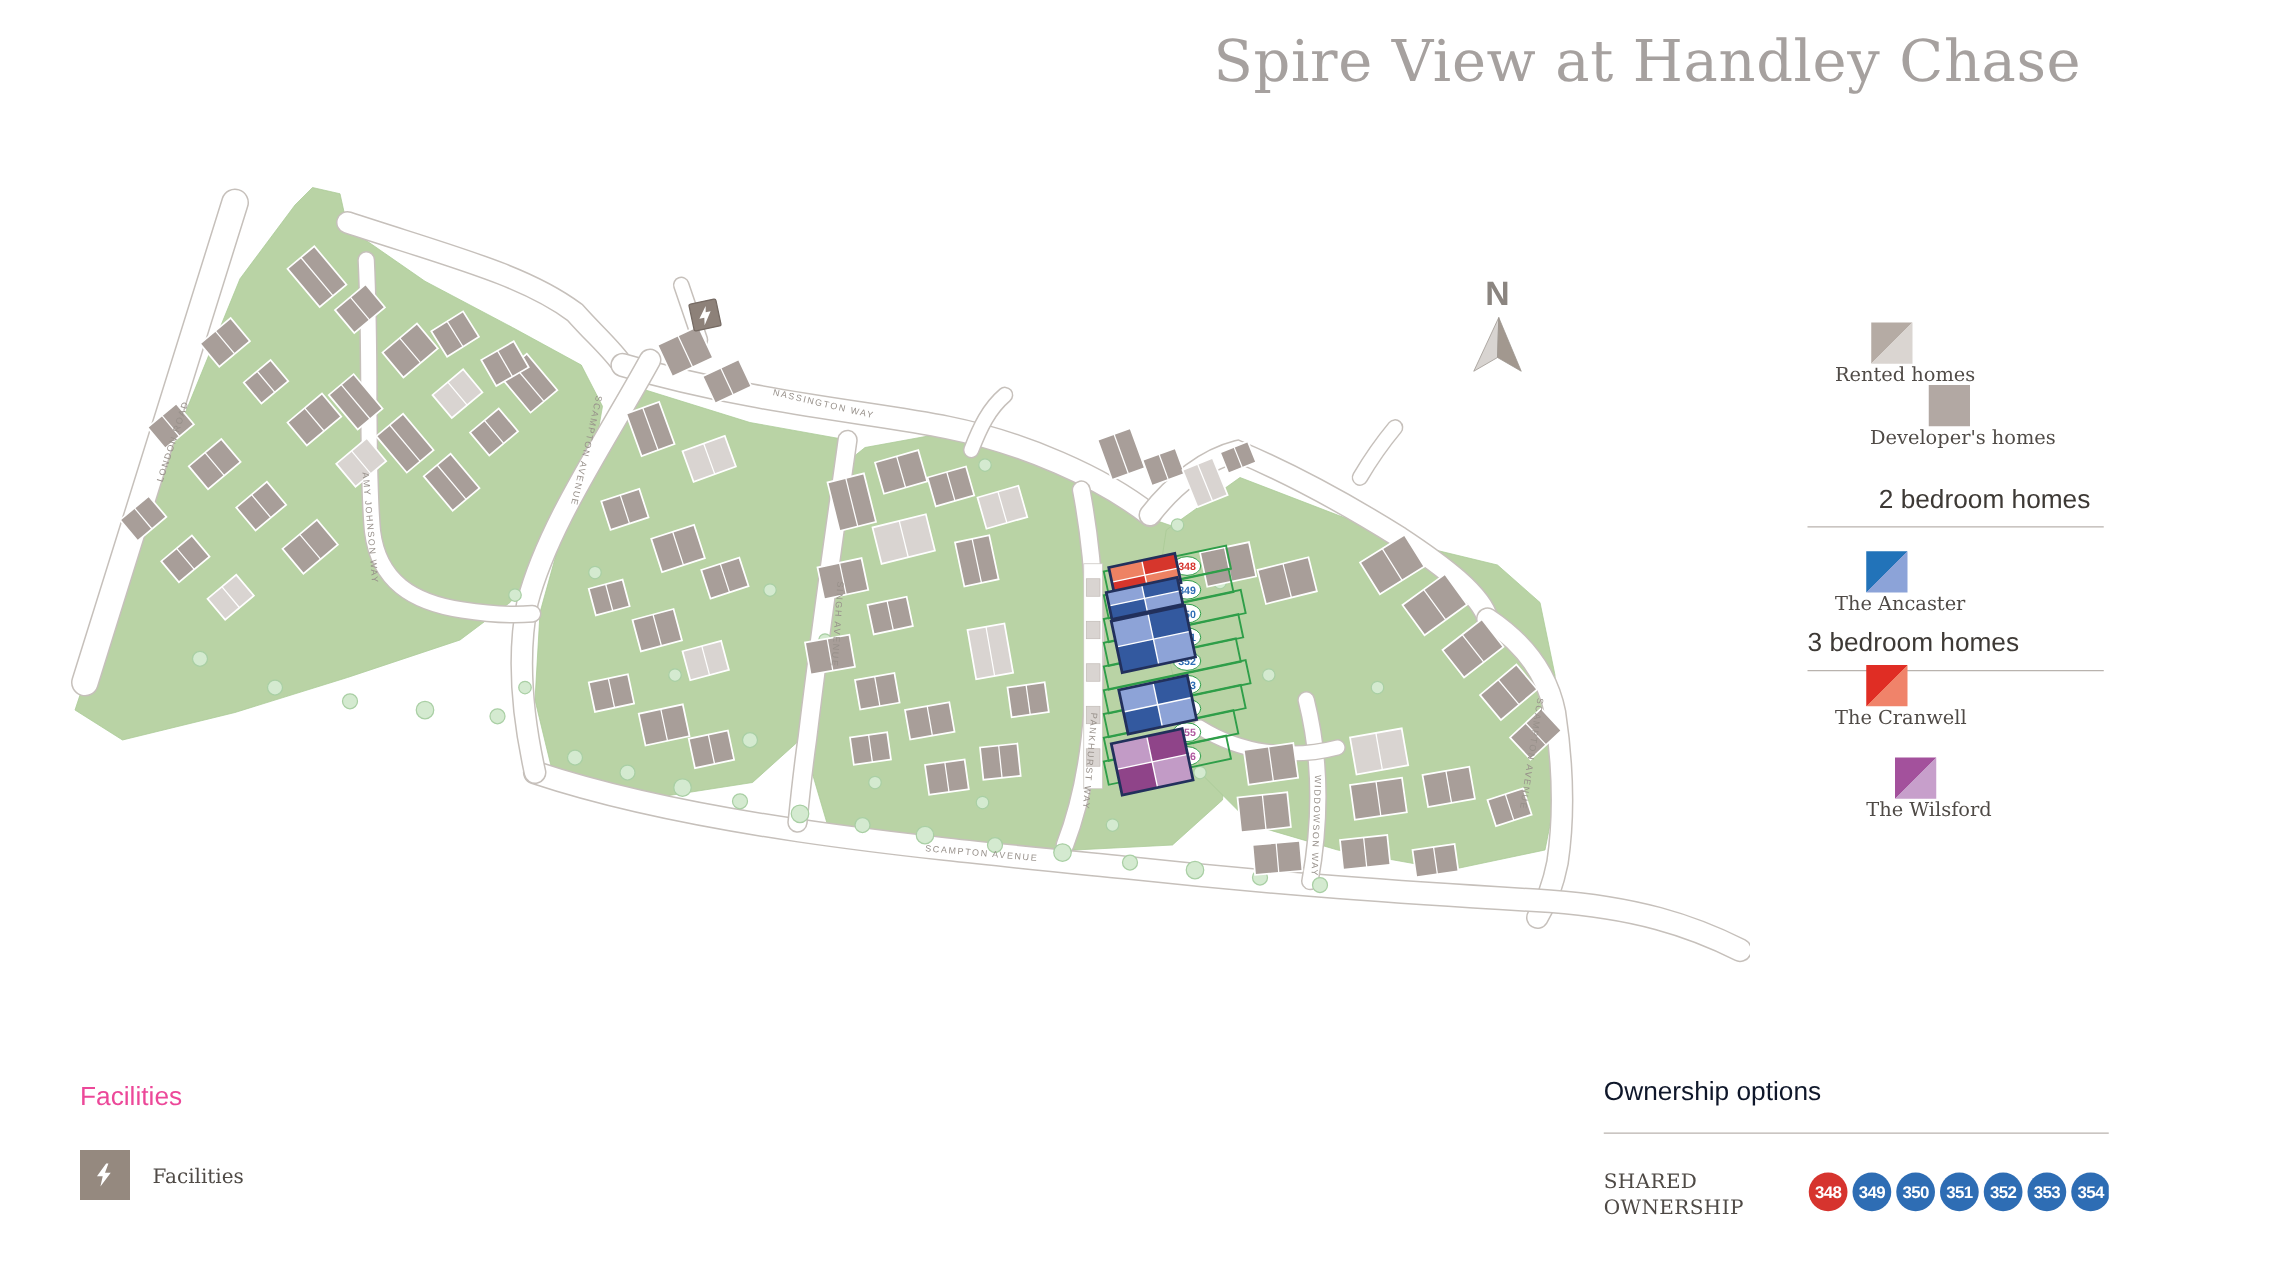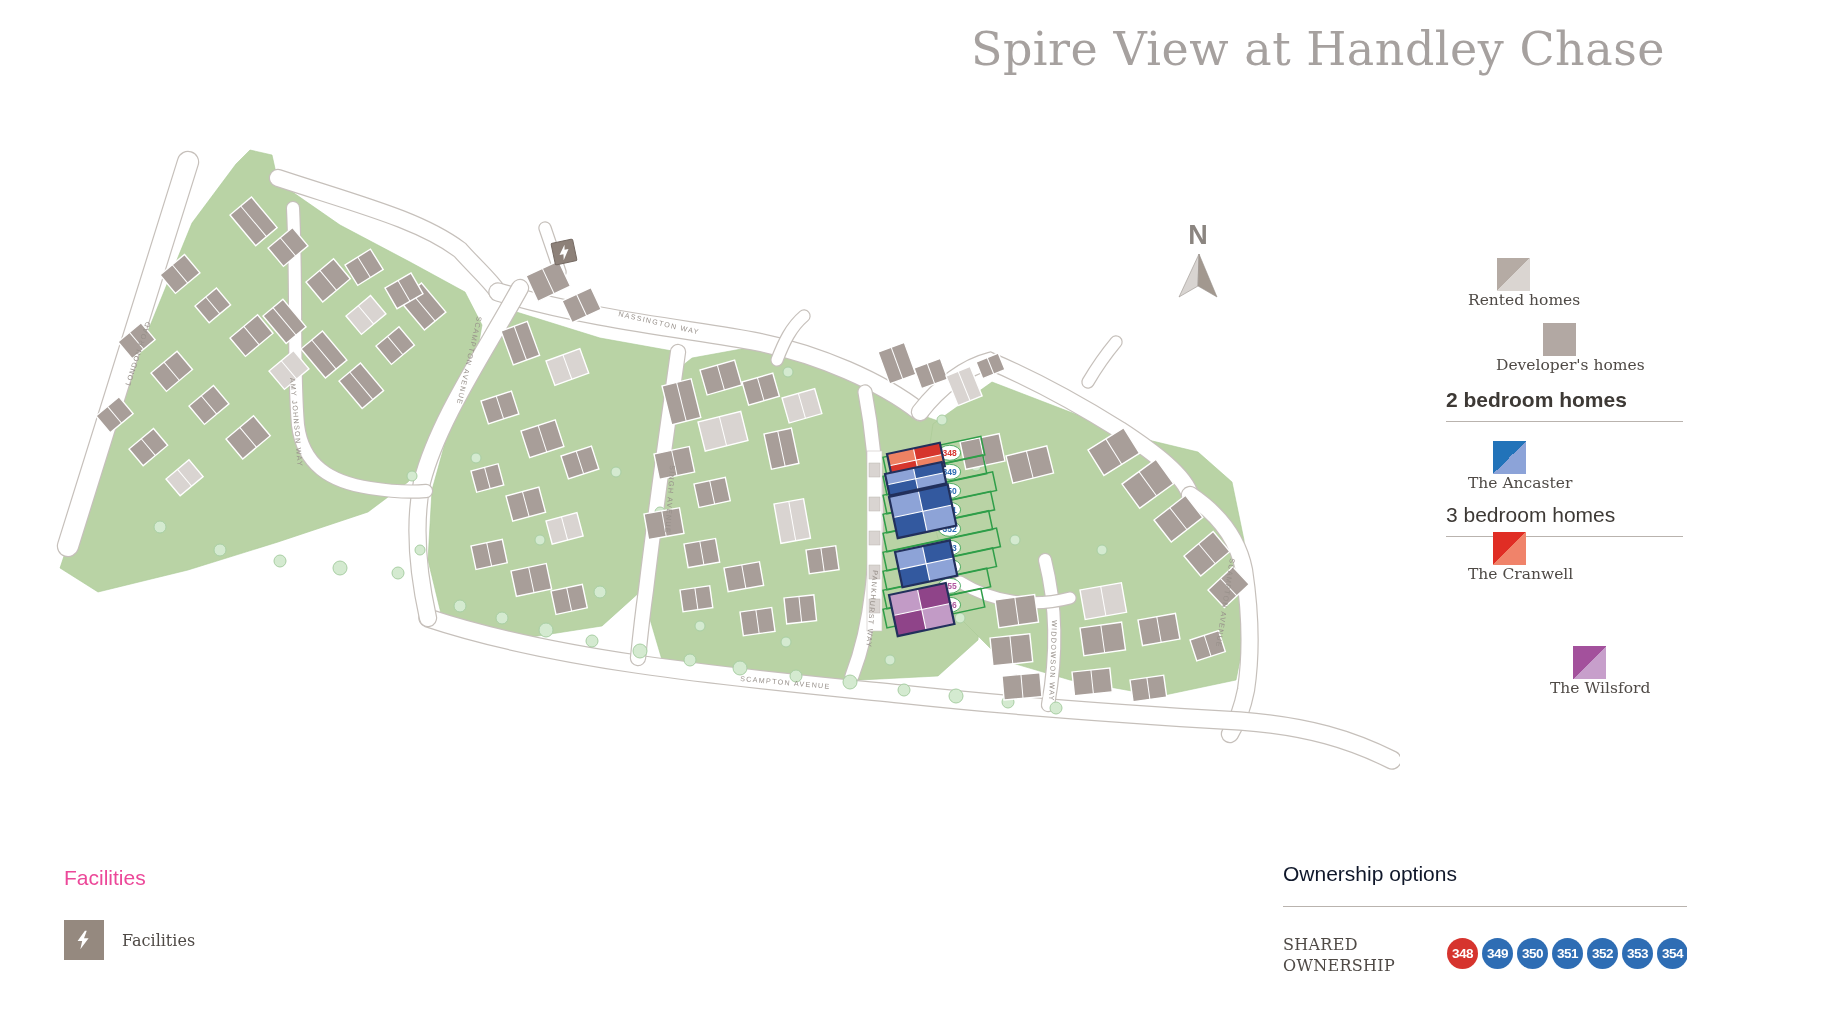--- a/index.html
+++ b/index.html
@@ -514,41 +514,41 @@
       <polygon points="1159,134 1139,177 1158,166" fill="#d8d4d1" stroke="#9b948e" stroke-width="0.6"></polygon>
       <polygon points="1159,134 1158,166 1177,177" fill="#a2988f" stroke="#9b948e" stroke-width="0.6"></polygon>
     </g>
   </svg>
 
   <div>
     <div class="leg-row" style="left:1446px;top:258px;">
       <div class="swatch" style="background: linear-gradient(135deg, rgb(181, 171, 164) 50%, rgb(218, 213, 209) 50%);"></div>
       <div class="leg-label">Rented homes</div>
     </div>
-    <div class="leg-row" style="left:1446px;top:323px;padding-left:28px;">
+    <div class="leg-row" style="left:1446px;top:308px;padding-left:28px;">
       <div class="swatch" style="background: rgb(178, 168, 163);"></div>
       <div class="leg-label">Developer's homes</div>
     </div>
 
-    <div class="leg-head" style="left:1446px;top:388px;font-weight:bold;">2 bedroom homes</div>
+    <div class="leg-head" style="left:1503px;top:388px;">2 bedroom homes</div>
     <div class="leg-rule" style="left:1446px;top:421px;"></div>
 
     <div class="leg-row" style="left:1446px;top:441px;">
       <div class="swatch" style="background: linear-gradient(135deg, rgb(34, 115, 185) 50%, rgb(140, 163, 216) 50%);"></div>
       <div class="leg-label">The Ancaster</div>
     </div>
 
     <div class="leg-head" style="left:1446px;top:503px;">3 bedroom homes</div>
     <div class="leg-rule" style="left:1446px;top:536px;"></div>
 
     <div class="leg-row" style="left:1446px;top:532px;">
       <div class="swatch" style="background: linear-gradient(135deg, rgb(224, 45, 36) 50%, rgb(240, 131, 106) 50%);"></div>
       <div class="leg-label">The Cranwell</div>
     </div>
-    <div class="leg-row" style="left:1528px;top:606px;margin-top:40px;">
+    <div class="leg-row" style="left:1471px;top:606px;">
       <div class="swatch" style="background: linear-gradient(135deg, rgb(163, 81, 156) 50%, rgb(199, 159, 203) 50%);"></div>
       <div class="leg-label">The Wilsford</div>
     </div>
   </div>
 
   <div class="fac-head">Facilities</div>
   <div class="fac-row">
     <div class="fac-swatch">
       <svg width="22" height="22" viewBox="0 0 24 24">
         <polygon points="13,2 5,13 10,13 8,22 17,10 12,10 15,2" fill="#ffffff"></polygon>

